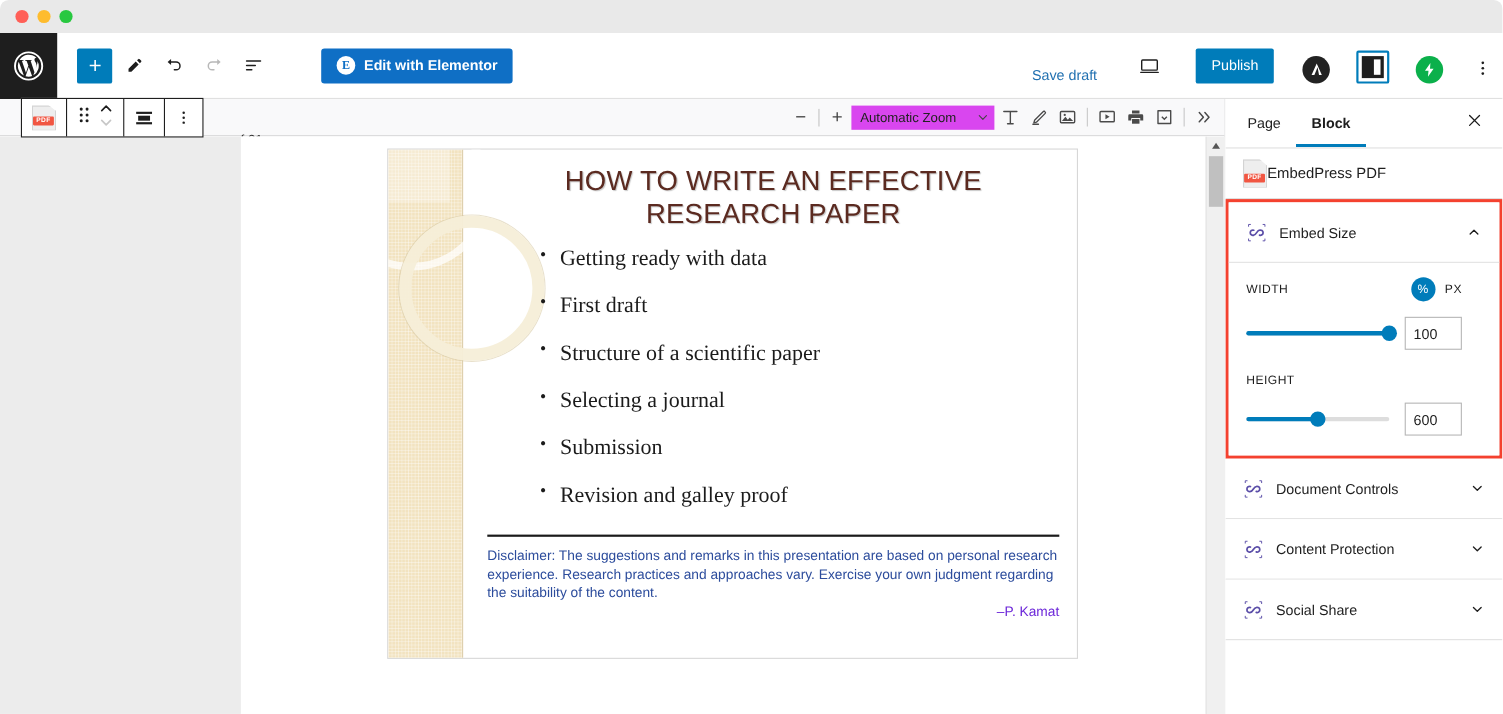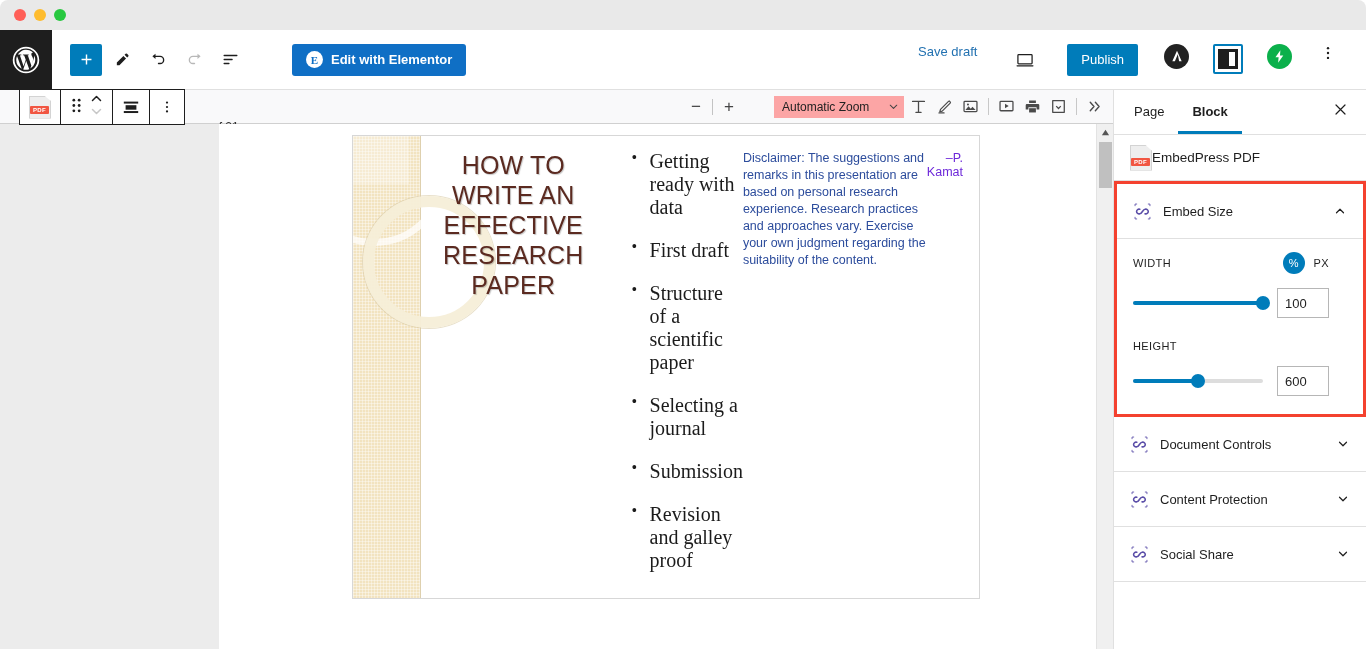--- a/index.html
+++ b/index.html
@@ -66,22 +66,22 @@
   #elementor-btn .el-mark {
     width: 17px; height: 17px; border-radius: 50%;
     background: #fff; color: #0f6fc5;
     display: flex; align-items: center; justify-content: center;
     font-size: 11px; font-weight: bold;
     font-family: "Liberation Serif", serif;
   }
 
   .tb-right {
     margin-left: auto;
-    display: flex; align-items: flex-start; gap: 22px;
-    padding-right: 24px;
+    display: flex; align-items: flex-end; gap: 22px;
+    padding-right: 4px;
   }
   #save-draft {
     color: #2271b1; font-size: 13px; cursor: pointer;
     padding: 0 10px; white-space: nowrap;
   }
   #publish-btn {
     background: #007cba; color: #fff;
     border: none; border-radius: 2px;
     height: 32px; padding: 0 14px;
     font-size: 13px; cursor: pointer;
@@ -154,26 +154,25 @@
   }
   .bm-cell:last-child { border-right: none; }
   .bm-group { display: flex; align-items: center; gap: 7px; padding: 0 9px; border-right: 1px solid #1e1e1e; }
 
   .pdf-pagenum { margin-left: 212px; font-size: 12px; color: #333; margin-top: 40px; }
   .pdf-zoomctl { margin-left: auto; display: flex; align-items: center; gap: 2px; padding-right: 6px; }
   .zbtn { width: 22px; height: 22px; display: flex; align-items: center; justify-content: center;
           font-size: 17px; color: #444; cursor: pointer; }
   .zdiv { width: 1px; height: 16px; background: #c3c3c3; margin: 0 3px; }
   #zoom-select {
-    background: #fca5a5; border: none; height: 22px;
+    background: #d946ef; border: none; height: 22px;
     font-size: 12px; font-family: "Liberation Sans", sans-serif;
     color: #222; padding: 0 4px 0 8px; width: 130px;
     display: flex; align-items: center; justify-content: space-between;
     cursor: pointer;
-    margin-left: 32px;
   }
   .pdf-tools { display: flex; align-items: center; gap: 9px; padding-right: 10px; }
   .ptool { color: #4a4a4a; cursor: pointer; display: flex; align-items: center; }
   .ptool-div { width: 1px; height: 17px; background: #c8c8c8; }
 
   
   #pdf-stage {
     flex: 1;
     background: #ffffff;
     position: relative;
@@ -220,21 +219,21 @@
   }
   #deco-top-square {
     position: absolute; left: 0; top: 0;
     width: 56px; height: 48px;
     background: rgba(255,255,255,0.30);
   }
   #pdf-content {
     flex: 1;
     position: relative;
     padding: 14px 16px 0 22px;
-    display: flex; flex-direction: row;
+    display: flex; flex-direction: column;
   }
   #pdf-title {
     color: #5b2a20;
     font-family: "Liberation Sans", sans-serif;
     font-size: 25px;
     line-height: 30px;
     text-align: center;
     letter-spacing: .2px;
     margin-bottom: 14px;
     text-shadow: 1px 1px 1px rgba(0,0,0,.22);

